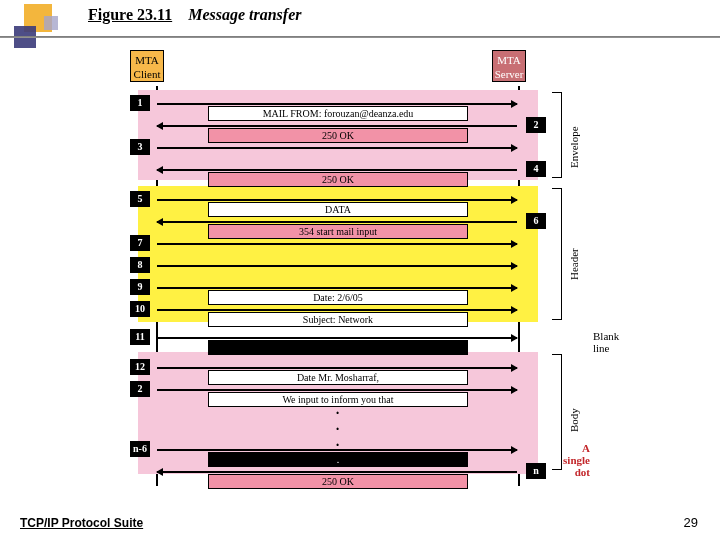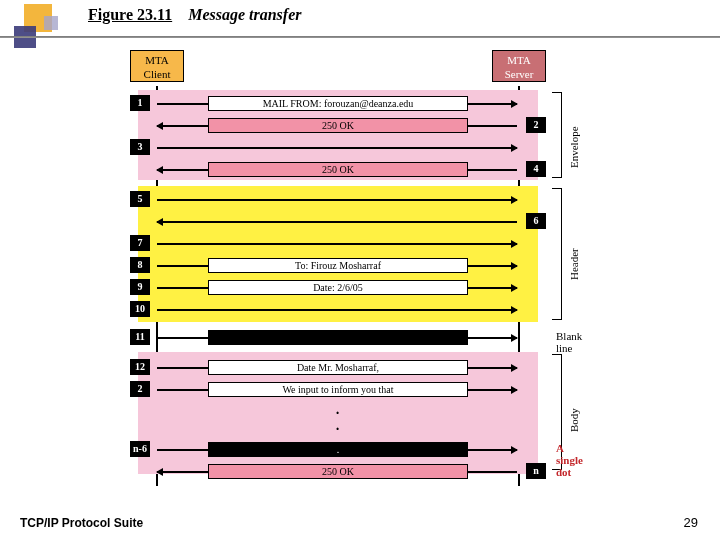--- a/index.html
+++ b/index.html
@@ -30,37 +30,37 @@
     font-size: 16px; font-weight: bold;
   }
   .title .figno { font-style: normal; text-decoration: underline; }
   .title .figname { font-style: italic; padding-left: 12px; }
   .hr {
     position: absolute; left: 0; top: 36px; width: 720px; height: 2px;
     background: linear-gradient(#777,#999);
   }
   .footer-left {
     position: absolute; left: 20px; bottom: 10px;
-    font-family: Verdana, Arial, sans-serif; font-size: 12px; font-weight: bold;
+    font-family: Verdana, Arial, sans-serif; font-size: 12px; font-weight: bold; text-decoration: underline;
   }
   .footer-right {
     position: absolute; right: 22px; bottom: 10px;
     font-family: Arial, sans-serif; font-size: 13px;
   }
 
   
   .diagram {
     position: absolute; left: 120px; top: 46px; width: 470px; height: 450px;
   }
   .vline { position:absolute; top:40px; bottom:10px; width:2px; background:#000; }
   .vline.left { left: 36px; }
   .vline.right { left: 398px; }
 
   .node {
-    position:absolute; top:4px; width:54px; height:32px;
+    position:absolute; top:4px; width:34px; height:32px;
     border:1px solid #000; font-size:11px; text-align:center; line-height:14px;
     padding-top:2px;
   }
   .node.client { left:10px; background:#f7b84a; }
   .node.server { left:372px; background:#c86f74; color:#fff; }
 
   .band {
     position:absolute; left:18px; width:400px; padding:4px 0;
   }
   .band.yellow { background:#fff143; }
@@ -70,21 +70,21 @@
     position:absolute; left:0; width:436px; height:19px;
   }
   .num {
     position:absolute; width:20px; height:16px; top:1px;
     background:#000; color:#fff; font-size:10px; font-weight:bold;
     text-align:center; line-height:16px;
   }
   .num.l { left:10px; }
   .num.r { left:406px; }
   .msg {
-    position:absolute; left:88px; width:260px; height:15px; top:2px;
+    position:absolute; left:88px; width:260px; height:15px; top:12px;
     background:#fff; border:1px solid #000; font-size:10px;
     text-align:center; line-height:13px;
   }
   .msg.pink { background:#f292a7; }
   .msg.black { background:#000; color:#fff; }
   .arrow {
     position:absolute; top:9px; height:1.5px; background:#000;
   }
   .arrow::after{
     content:""; position:absolute; top:-3px; width:0;height:0;
@@ -99,21 +99,21 @@
 
   .bracket {
     position:absolute; left:432px; width:10px; border:1px solid #000;
     border-left:none;
   }
   .blabel {
     position:absolute; left:448px; font-size:11px;
     transform: rotate(-90deg); transform-origin:left top;
   }
   .sideText { position:absolute; left:436px; font-size:11px; }
-  .sideText.red { color:#c3272b; font-weight:bold; }
+  .sideText.red { color:#c3272b; font-weight:bold;text-align:right; }
 </style>
 </head>
 <body>
 
 <div class="deco-top"></div>
 <div class="deco-bot1"></div>
 <div class="deco-bot2"></div>
 
 <div class="title">
   <span class="figno">Figure 23.11</span>
@@ -154,42 +154,44 @@
         <div class="num l">3</div>
       </div>
       <div class="row" style="top: 114px;">
         <div class="arrow to-l"></div>
         <div class="num r">4</div>
         <div class="msg pink">250 OK</div>
       </div>
       <div class="row" style="top: 144px;">
         <div class="arrow to-r"></div>
         <div class="num l">5</div>
+        <div class="msg">DATA</div>
       </div>
       <div class="row" style="top: 166px;">
         <div class="arrow to-l"></div>
         <div class="num r">6</div>
+        <div class="msg pink">354 start mail input</div>
       </div>
       <div class="row" style="top: 188px;">
         <div class="arrow to-r"></div>
         <div class="num l">7</div>
       </div>
       <div class="row" style="top: 210px;">
         <div class="arrow to-r"></div>
         <div class="num l">8</div>
-        <div class="msg">To: Firouz Mosharraf</div>
       </div>
       <div class="row" style="top: 232px;">
         <div class="arrow to-r"></div>
         <div class="num l">9</div>
         <div class="msg">Date: 2/6/05</div>
       </div>
       <div class="row" style="top: 254px;">
         <div class="arrow to-r"></div>
         <div class="num l">10</div>
+        <div class="msg">Subject: Network</div>
       </div>
       <div class="row" style="top: 282px;">
         <div class="arrow to-r"></div>
         <div class="num l">11</div>
         <div class="msg black"></div>
       </div>
       <div class="row" style="top: 312px;">
         <div class="arrow to-r"></div>
         <div class="num l">12</div>
         <div class="msg">Date Mr. Mosharraf,</div>
@@ -212,21 +214,21 @@
     </div>
 
   <div class="dots" style="top:360px;">·<br>·<br>·</div>
 
   <div class="bracket" style="top:46px; height:86px;"></div>
   <div class="blabel" style="top:122px;">Envelope</div>
 
   <div class="bracket" style="top:142px; height:132px;"></div>
   <div class="blabel" style="top:234px;">Header</div>
 
-  <div class="sideText" style="top:284px;">Blank line</div>
+  <div class="sideText" style="top:284px;margin-left:37px;">Blank line</div>
 
   <div class="bracket" style="top:308px; height:116px;"></div>
   <div class="blabel" style="top:386px;">Body</div>
 
   <div class="sideText red" style="top:396px;">A single dot</div>
 </div>
 
 <div class="footer-left">TCP/IP Protocol Suite</div>
 <div class="footer-right">29</div>
 

